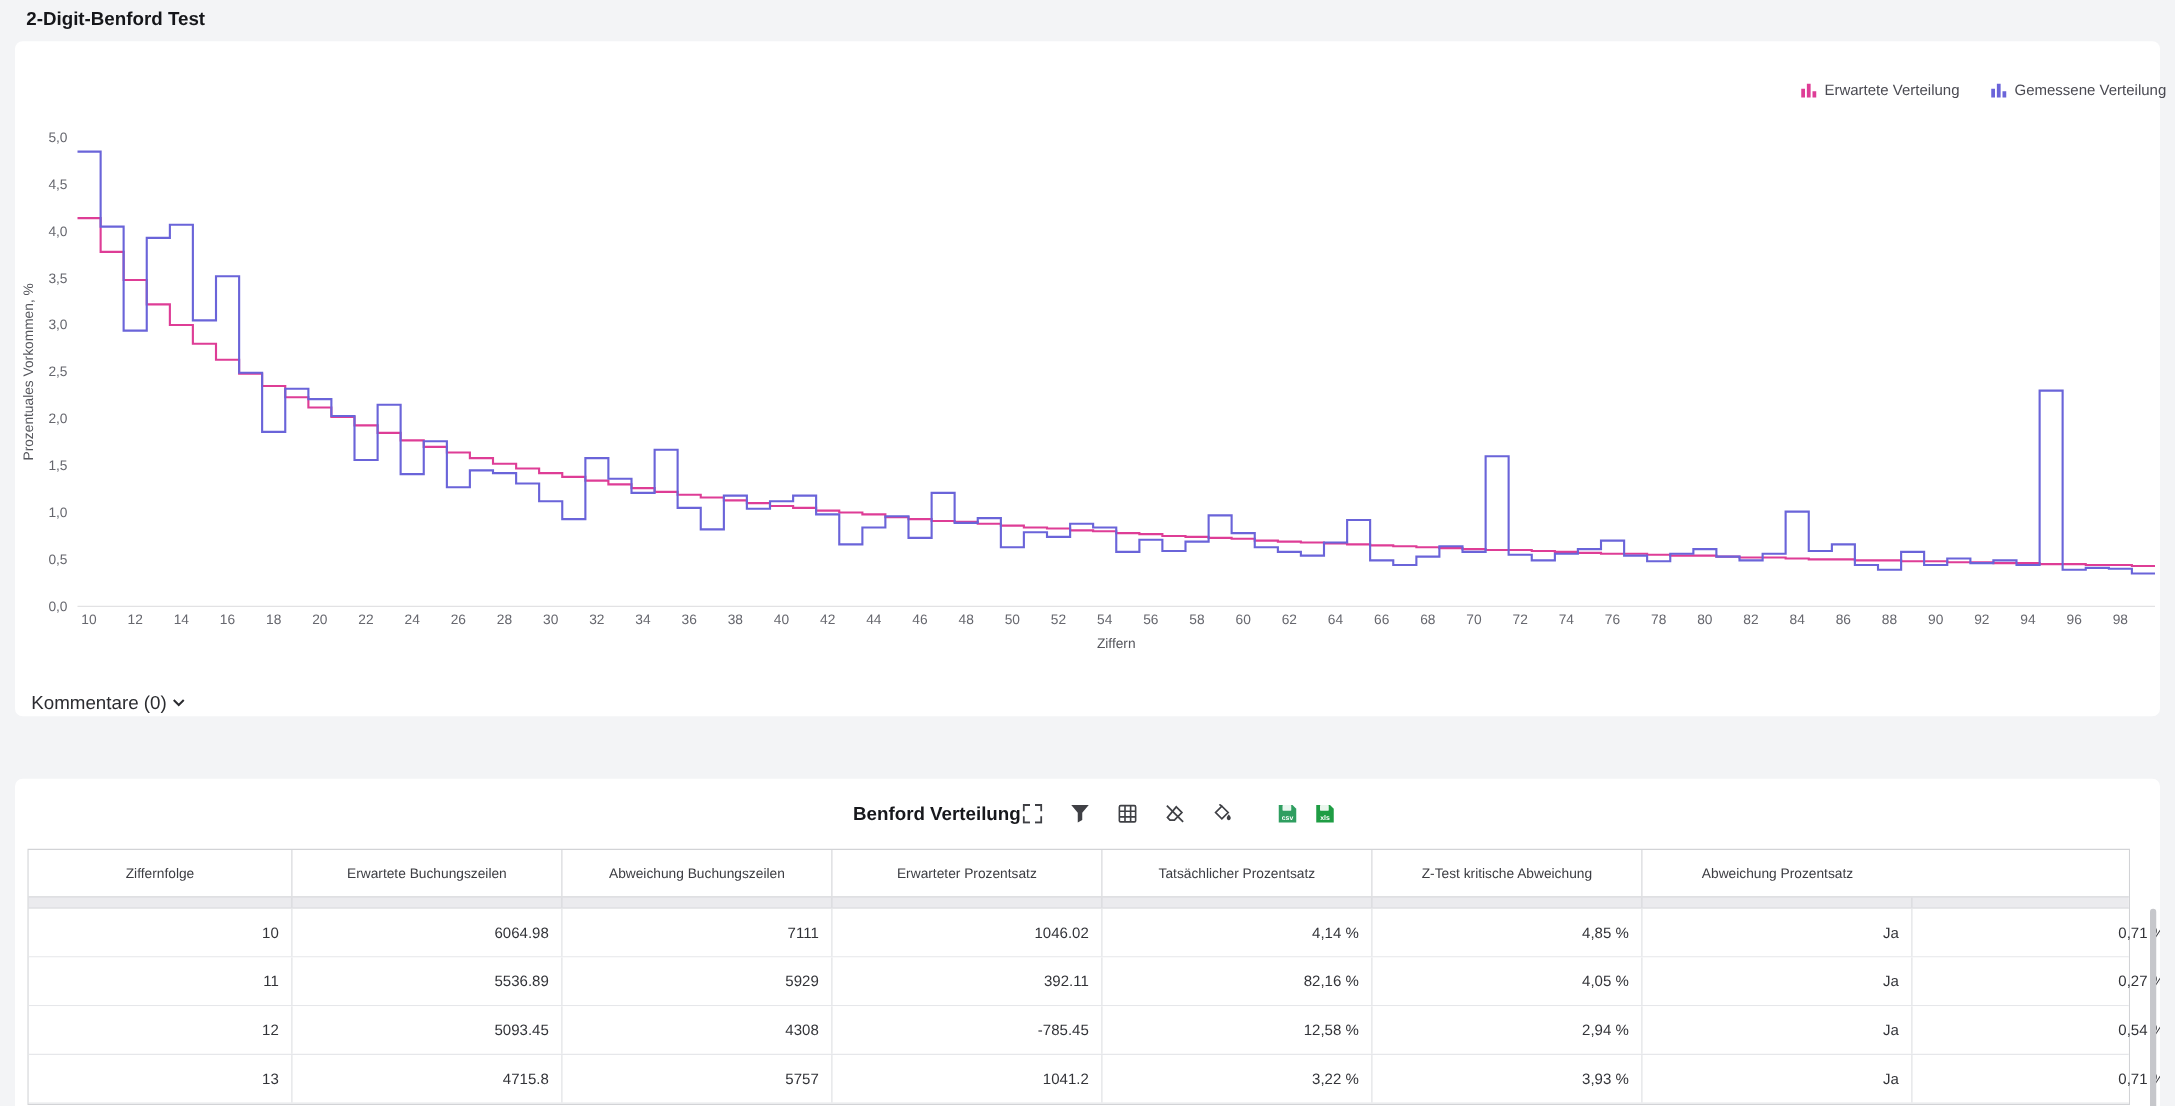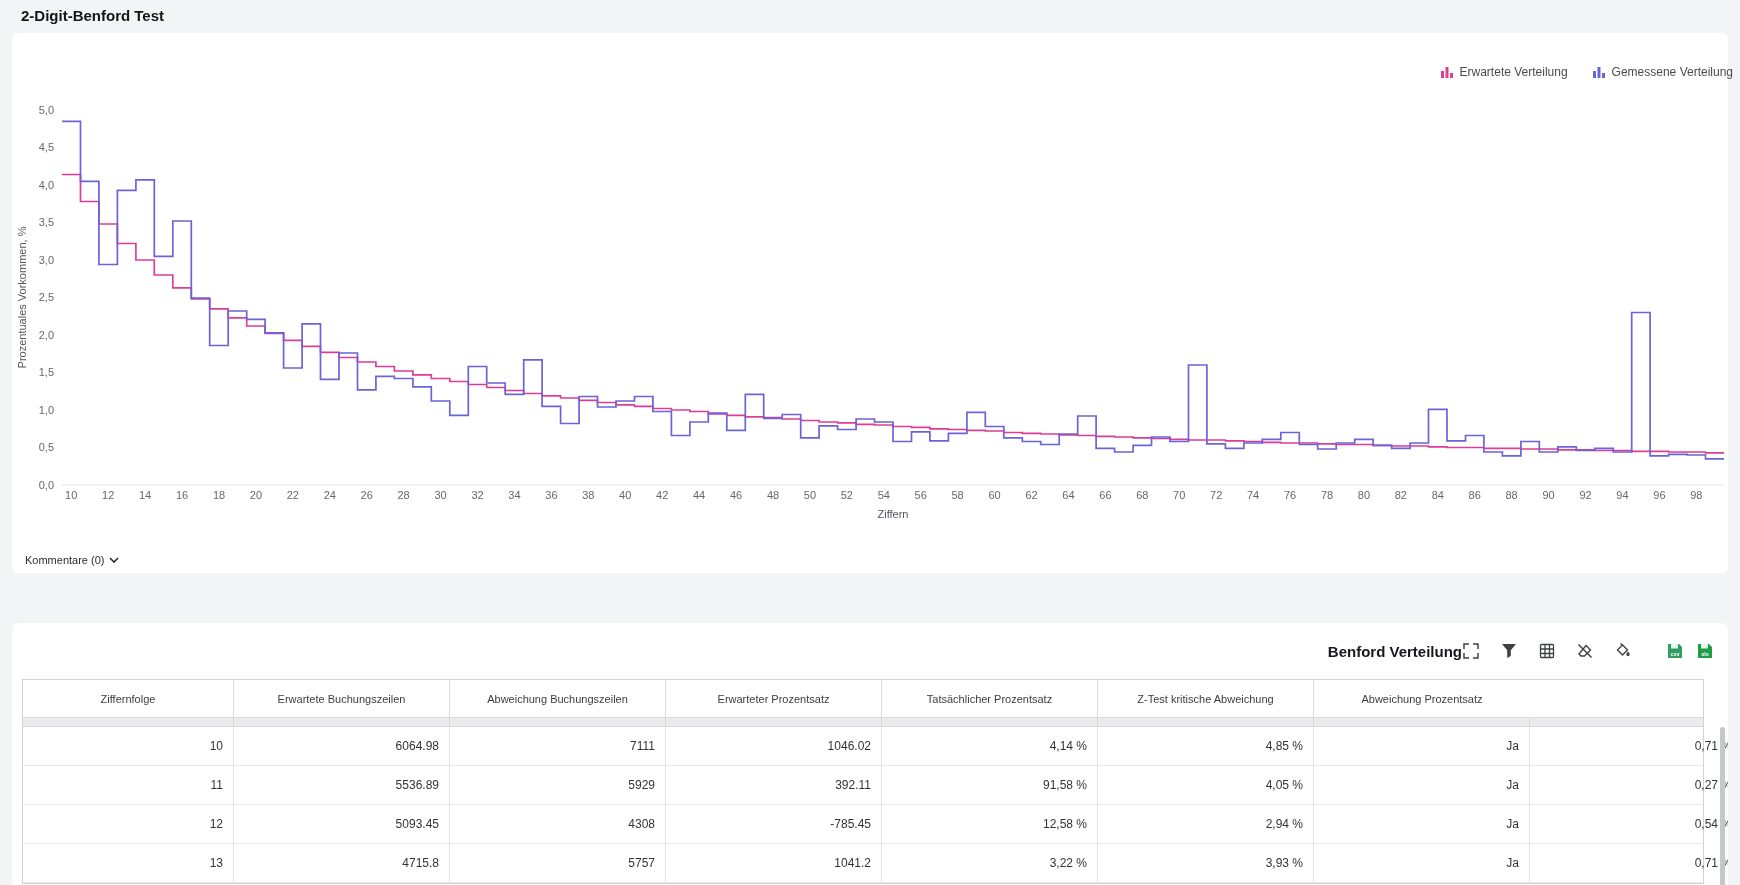--- a/index.html
+++ b/index.html
@@ -8,23 +8,23 @@
   .page-title{position:absolute;left:21px;top:7px;font-size:15px;font-weight:700;color:#15161a}
   .card{position:absolute;background:#fff;border-radius:6px}
   #chart-card{left:12px;top:33px;width:1716px;height:540px}
   .legend{position:absolute;top:32px;left:5px;width:100%;display:flex;justify-content:flex-end;gap:24px}
   .legend-item{display:flex;align-items:center;gap:6px;font-size:12px;color:#4a4a52;cursor:pointer}
   .legend-ic{width:14px;height:14px}
   #chart-svg{position:absolute;left:0;top:50px}
   .tick{font-size:11px;fill:#66676e}
   .axis-label{font-size:11px;fill:#55565c}
   .comments{position:absolute;left:13px;top:521px;display:flex;align-items:center;gap:5px;
-            font-size:11px;font-weight:500;color:#2b2c30;cursor:pointer}
+            font-size:15px;font-weight:500;color:#2b2c30;cursor:pointer}
   #table-card{left:12px;top:623px;width:1716px;height:420px;overflow:hidden}
-  .card-header{display:flex;align-items:center;justify-content:flex-end;height:56px;padding:0 14px 0 25px}
+  .card-header{display:flex;align-items:center;justify-content:center;height:56px;padding:0 14px 0 25px}
   .card-title{font-size:15px;font-weight:700;color:#17181c}
   .toolbar{display:flex;align-items:center;gap:20px}
   .tb-btn{width:18px;height:18px;display:flex;align-items:center;justify-content:center;
           cursor:pointer;border:none;background:none;padding:0}
   .tb-btn.grp{margin-left:14px}
   .tb-btn.grp2{margin-left:-8px}
   .table{position:absolute;left:10px;top:56px;width:1682px;border:1px solid #d2d3d6;background:#fff}
   .thead{display:grid;height:37px;background:#fff}
   .th{display:flex;align-items:center;justify-content:center;font-size:11px;font-weight:500;color:#3c3d42;
       border-right:1px solid #d9dadd;overflow:hidden;white-space:nowrap;cursor:pointer}
@@ -212,21 +212,21 @@
           <div class="td">4,14 %</div>
           <div class="td">4,85 %</div>
           <div class="td">Ja</div>
           <div class="td">0,71 %</div>
         </div>
         <div class="tr" style="grid-template-columns: 211px 216px 216px 216px 216px 216px 216px 212px;">
           <div class="td">11</div>
           <div class="td">5536.89</div>
           <div class="td">5929</div>
           <div class="td">392.11</div>
-          <div class="td">91,58 %</div>
+          <div class="td">82,16 %</div>
           <div class="td">4,05 %</div>
           <div class="td">Ja</div>
           <div class="td">0,27 %</div>
         </div>
         <div class="tr" style="grid-template-columns: 211px 216px 216px 216px 216px 216px 216px 212px;">
           <div class="td">12</div>
           <div class="td">5093.45</div>
           <div class="td">4308</div>
           <div class="td">-785.45</div>
           <div class="td">12,58 %</div>

